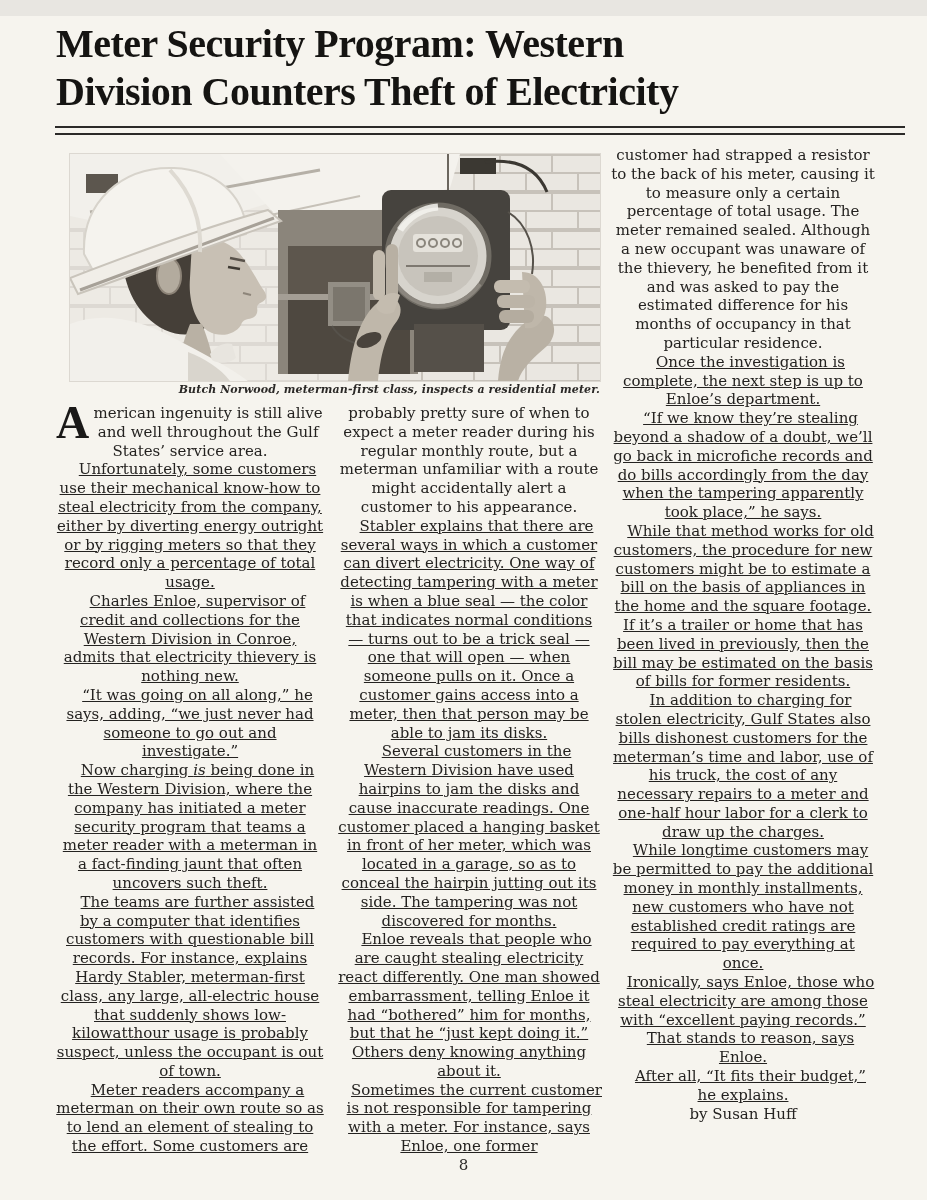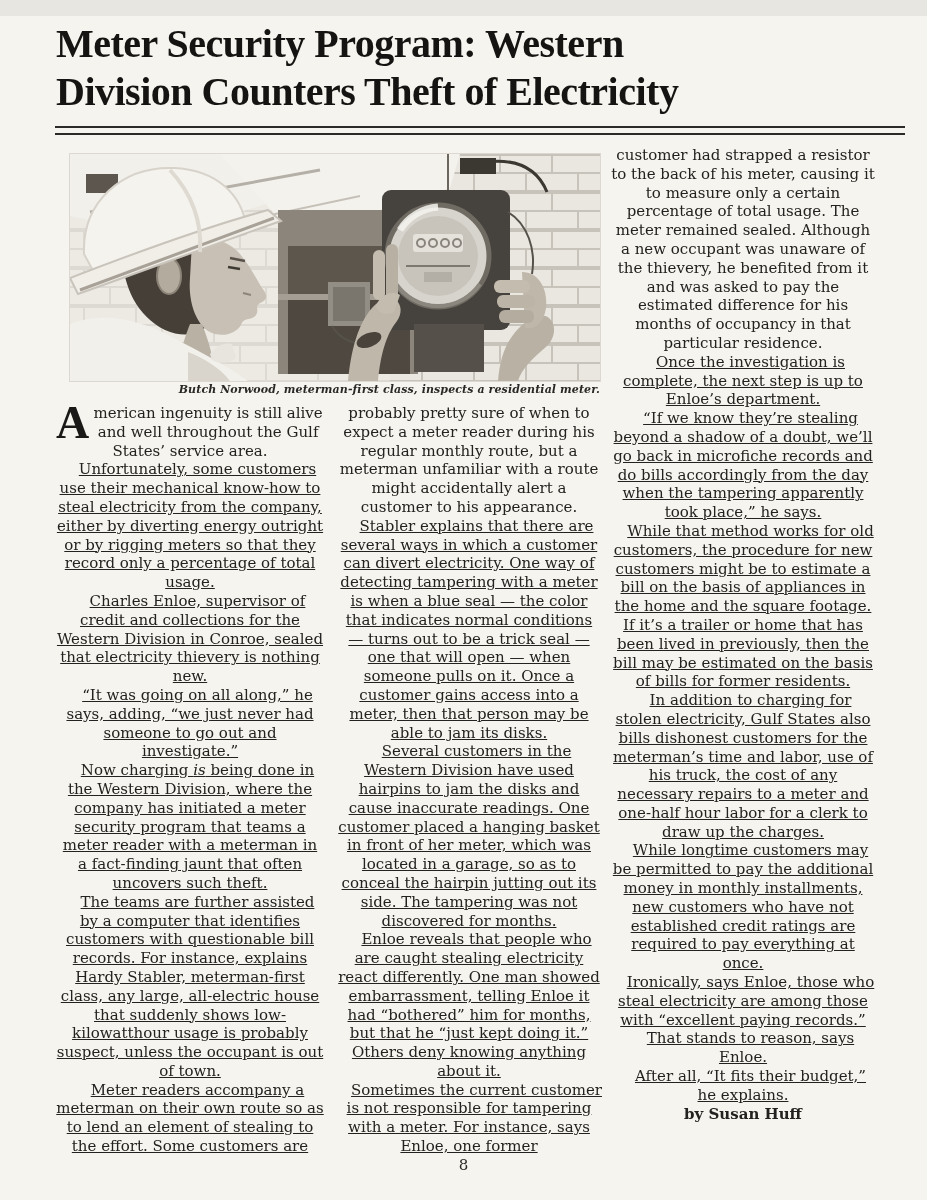--- a/index.html
+++ b/index.html
@@ -32,21 +32,21 @@
   .col-left  { left:56px;  top:388px; width:268px; }
   .col-mid   { left:336px; top:388px; width:266px; }
   .col-right { left:611px; top:130px; width:264px; }
   .para { margin:0; font-size:15px; line-height:18.8px; text-align:center; }
   .para.indent { text-indent:15px;text-decoration:underline; }
   .dropcap {
     float:left; font-family:"Liberation Serif", serif; font-weight:bold;
     font-size:46px; line-height:34px; padding:2px 3px 0 0; color:#1a1918;
   }
   .it { font-style:italic; }
-  .byline { font-weight:bold; }
+  .byline { font-weight:normal; }
   .page-number {
     position:absolute; left:0; top:1140px; width:927px; text-align:center;
     font-size:15px; color:#2a2826;
   }
 </style>
 </head>
 <body>
 
 <div class="page">
 
@@ -147,21 +147,21 @@
         <path d="M140,200 C146,192 154,188 162,190 L166,204 C158,210 148,210 142,206 Z" fill="#e8e5df"></path>
       </g>
     </svg>
   </div>
 
   <div class="caption">Butch Norwood, meterman-first class, inspects a residential meter.</div>
 
   <div class="col col-left">
     <p class="para"><span class="dropcap">A</span><span>merican ingenuity is still alive and well throughout the Gulf States’ service area.</span></p>
     <p class="para indent">Unfortunately, some customers use their mechanical know-how to steal electricity from the company, either by diverting energy outright or by rigging meters so that they record only a percentage of total usage.</p>
-    <p class="para indent">Charles Enloe, supervisor of credit and collections for the Western Division in Conroe, sealed that electricity thievery is nothing new.</p>
+    <p class="para indent">Charles Enloe, supervisor of credit and collections for the Western Division in Conroe, admits that electricity thievery is nothing new.</p>
     <p class="para indent">“It was going on all along,” he says, adding, “we just never had someone to go out and investigate.”</p>
     <p class="para indent"><span>Now charging </span><span class="it">is</span><span> being done in the Western Division, where the company has initiated a meter security program that teams a meter reader with a meterman in a fact-finding jaunt that often uncovers such theft.</span></p>
     <p class="para indent">The teams are further assisted by a computer that identifies customers with questionable bill records. For instance, explains Hardy Stabler, meterman-first class, any large, all-electric house that suddenly shows low-kilowatthour usage is probably suspect, unless the occupant is out of town.</p>
     <p class="para indent">Meter readers accompany a meterman on their own route so as to lend an element of stealing to the effort. Some customers are</p>
   </div>
 
   <div class="col col-mid">
     <p class="para">probably pretty sure of when to expect a meter reader during his regular monthly route, but a meterman unfamiliar with a route might accidentally alert a customer to his appearance.</p>
     <p class="para indent">Stabler explains that there are several ways in which a customer can divert electricity. One way of detecting tampering with a meter is when a blue seal — the color that indicates normal conditions — turns out to be a trick seal — one that will open — when someone pulls on it. Once a customer gains access into a meter, then that person may be able to jam its disks.</p>
     <p class="para indent">Several customers in the Western Division have used hairpins to jam the disks and cause inaccurate readings. One customer placed a hanging basket in front of her meter, which was located in a garage, so as to conceal the hairpin jutting out its side. The tampering was not discovered for months.</p>

